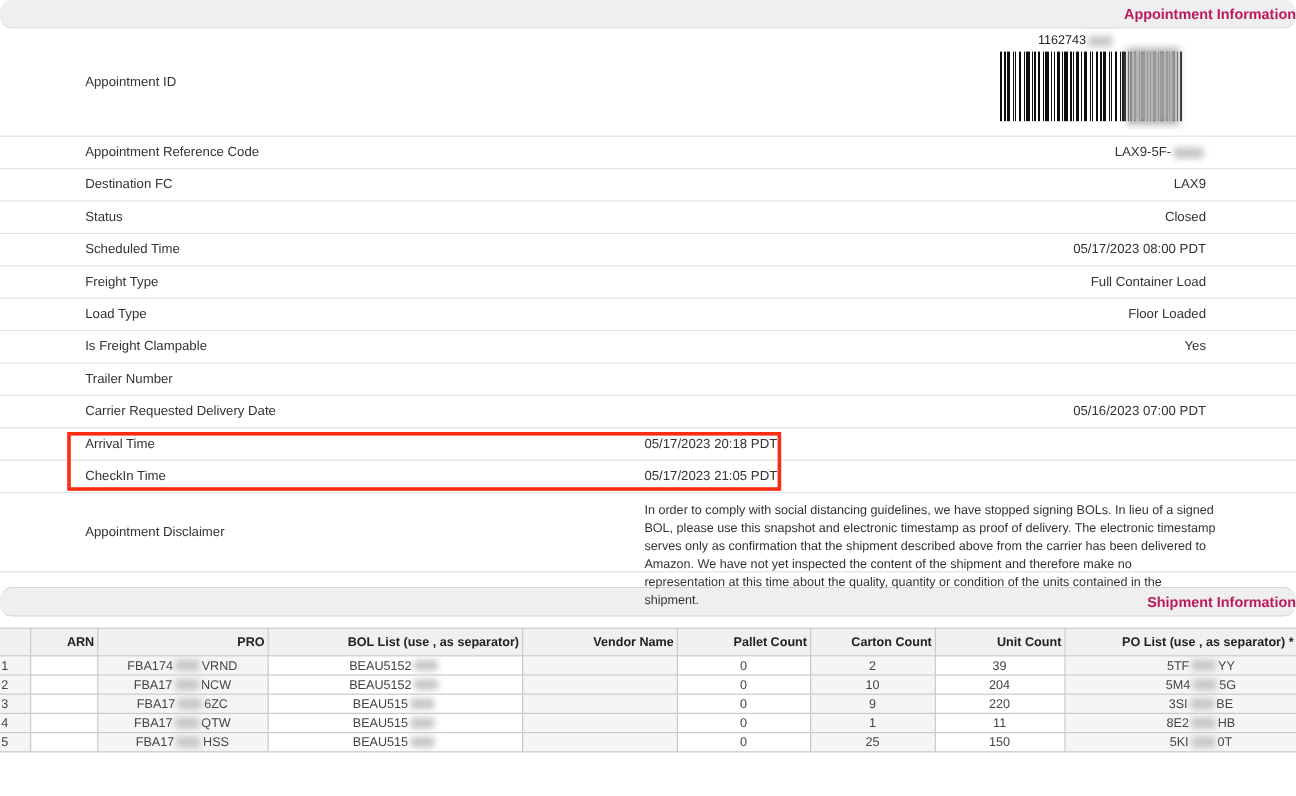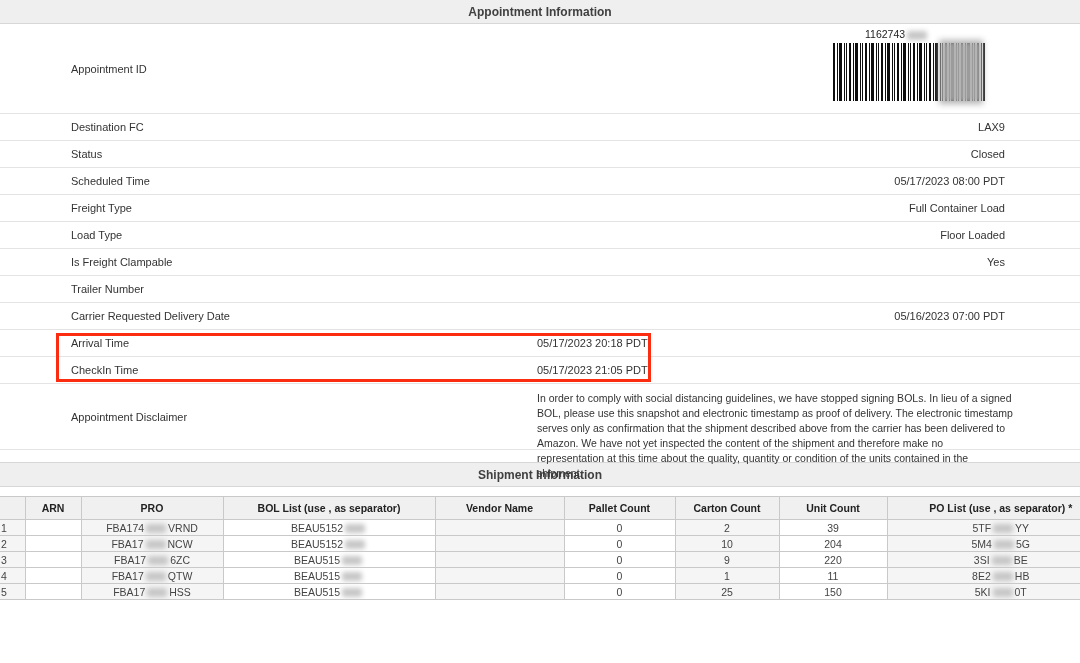--- a/index.html
+++ b/index.html
@@ -3,22 +3,22 @@
 <meta charset="utf-8">
 <style>
   html,body{margin:0;padding:0;background:#fff;}
   .page{
     width:1080px;height:663px;position:relative;overflow:hidden;
     font-family:"Liberation Sans", sans-serif;color:#333;background:#fff;
   }
   
   .section-bar{
     height:23px;background:#efefef;border-bottom:1px solid #d7d7d7;
-    display:flex;align-items:center;justify-content:center;
-    font-size:12px;font-weight:bold;color:#404040;
+    display:flex;align-items:center;justify-content:flex-end;
+    font-size:12px;font-weight:bold;color:#be185d;border-radius:11px;
   }
   .section-bar.bordered-top{border-top:1px solid #d7d7d7;}
   
   .id-row{height:89px;border-bottom:1px solid #e4e4e4;position:relative;}
   .field-label{position:absolute;left:71px;top:50%;transform:translateY(-50%);font-size:11px;color:#333;}
   .barcode-wrap{position:absolute;top:4px;right:95px;width:152px;}
   .barcode-number{font-size:10.5px;color:#222;margin-left:32px;white-space:nowrap;}
   .barcode{
     margin-top:3px;height:58px;position:relative;
     background:repeating-linear-gradient(90deg,
@@ -53,21 +53,21 @@
   .gap{height:9px;}
   
   table.shipment{
     width:1080px;border-collapse:collapse;table-layout:fixed;
     font-size:10.5px;color:#444;
   }
   table.shipment th,table.shipment td{
     border:1px solid #c9c9c9;text-align:center;padding:0 2px;
     overflow:hidden;white-space:nowrap;box-sizing:border-box;
   }
-  table.shipment th{height:23px;background:#f0f0f0;color:#222;font-size:10.5px;font-weight:bold;}
+  table.shipment th{height:23px;background:#f0f0f0;color:#222;font-size:10.5px;font-weight:bold;text-align:right;}
   table.shipment td{height:16px;background:#fff;}
   table.shipment td:nth-child(odd){background:#f5f5f5;}
   table.shipment th:first-child,table.shipment td:first-child{border-left:none;text-align:left;padding-left:1px;}
   table.shipment th:last-child,table.shipment td:last-child{border-right:none;padding-left:36px;}
   
   .redact-host .redact,.redact{
     display:inline-block;height:9px;background:#c6c6c6;border-radius:2px;
     filter:blur(2.5px);vertical-align:middle;margin:0 2px;
   }
 </style>
@@ -83,20 +83,24 @@
   <div class="id-row">
     <span class="field-label">Appointment ID</span>
     <div class="barcode-wrap">
       <div class="barcode-number">1162743<span class="redact" style="width: 20px;"></span></div>
       <div class="barcode">
         <div class="barcode-smudge"></div>
       </div>
     </div>
   </div>
 
+  <div class="info-row">
+    <span class="field-label">Appointment Reference Code</span>
+    <span class="field-value">LAX9-5F-<span class="redact" style="width: 25px;"></span></span>
+  </div>
   <div class="info-row">
     <span class="field-label">Destination FC</span>
     <span class="field-value">LAX9</span>
   </div>
   <div class="info-row">
     <span class="field-label">Status</span>
     <span class="field-value">Closed</span>
   </div>
   <div class="info-row">
     <span class="field-label">Scheduled Time</span>

